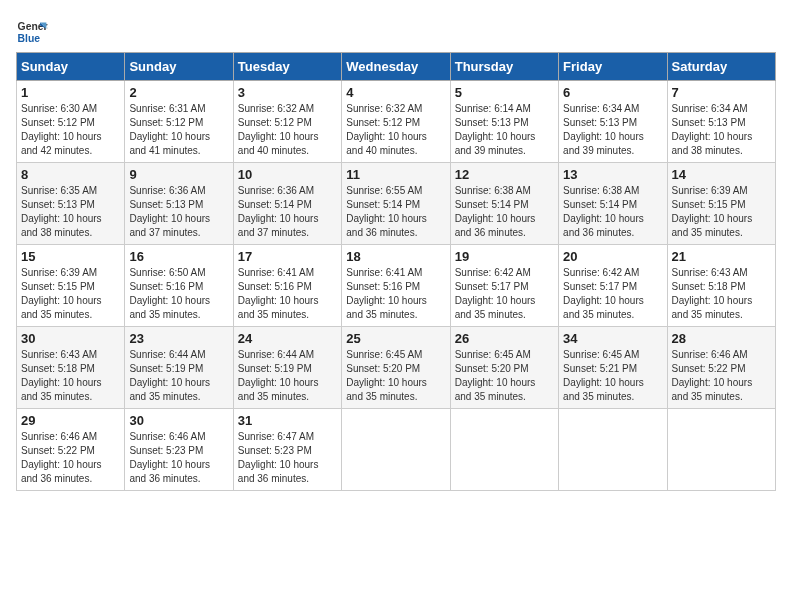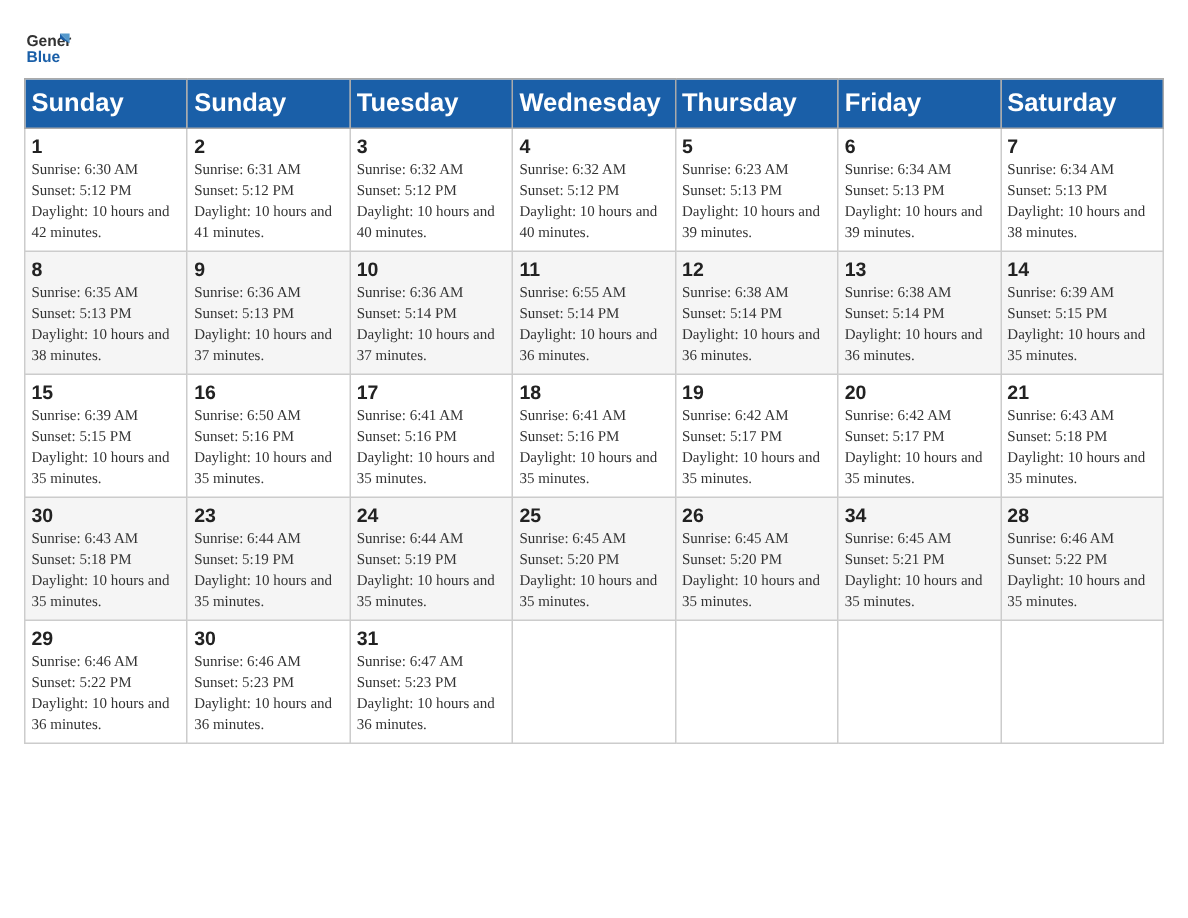--- a/index.html
+++ b/index.html
@@ -40,21 +40,21 @@
     .calendar {
       width: 100%;
       border-collapse: collapse;
       font-size: 10px;
     }
     .calendar th {
       background: #1a5fa8;
       color: #fff;
       padding: 6px 4px;
       text-align: left;
-      font-size: 17px;
+      font-size: 13px;
       font-weight: bold;
       border: 1px solid #aaa;
     }
     .calendar td {
       vertical-align: top;
       border: 1px solid #ccc;
       padding: 4px;
       width: 108px;
       min-height: 80px;
       background: #fff;
@@ -65,21 +65,20 @@
     .day-num {
       font-size: 13px;
       font-weight: bold;
       color: #222;
       display: block;
       margin-bottom: 2px;
     }
     .day-info {
       color: #333;
       line-height: 1.4;
-      font-family: Liberation Serif, serif;
     }
     .empty-cell {
       background: #fff !important;
       border: 1px solid #ccc;
     }
   </style>
 </head>
 <body>
 
 <div class="header-top">
@@ -139,21 +138,21 @@
         <span class="day-num">4</span>
         <div class="day-info">
           <span>Sunrise: 6:32 AM</span><br>
           <span>Sunset: 5:12 PM</span><br>
           <span>Daylight: 10 hours and 40 minutes.</span>
         </div>
       </td>
         <td>
         <span class="day-num">5</span>
         <div class="day-info">
-          <span>Sunrise: 6:23 AM</span><br>
+          <span>Sunrise: 6:14 AM</span><br>
           <span>Sunset: 5:13 PM</span><br>
           <span>Daylight: 10 hours and 39 minutes.</span>
         </div>
       </td>
         <td>
         <span class="day-num">6</span>
         <div class="day-info">
           <span>Sunrise: 6:34 AM</span><br>
           <span>Sunset: 5:13 PM</span><br>
           <span>Daylight: 10 hours and 39 minutes.</span>

